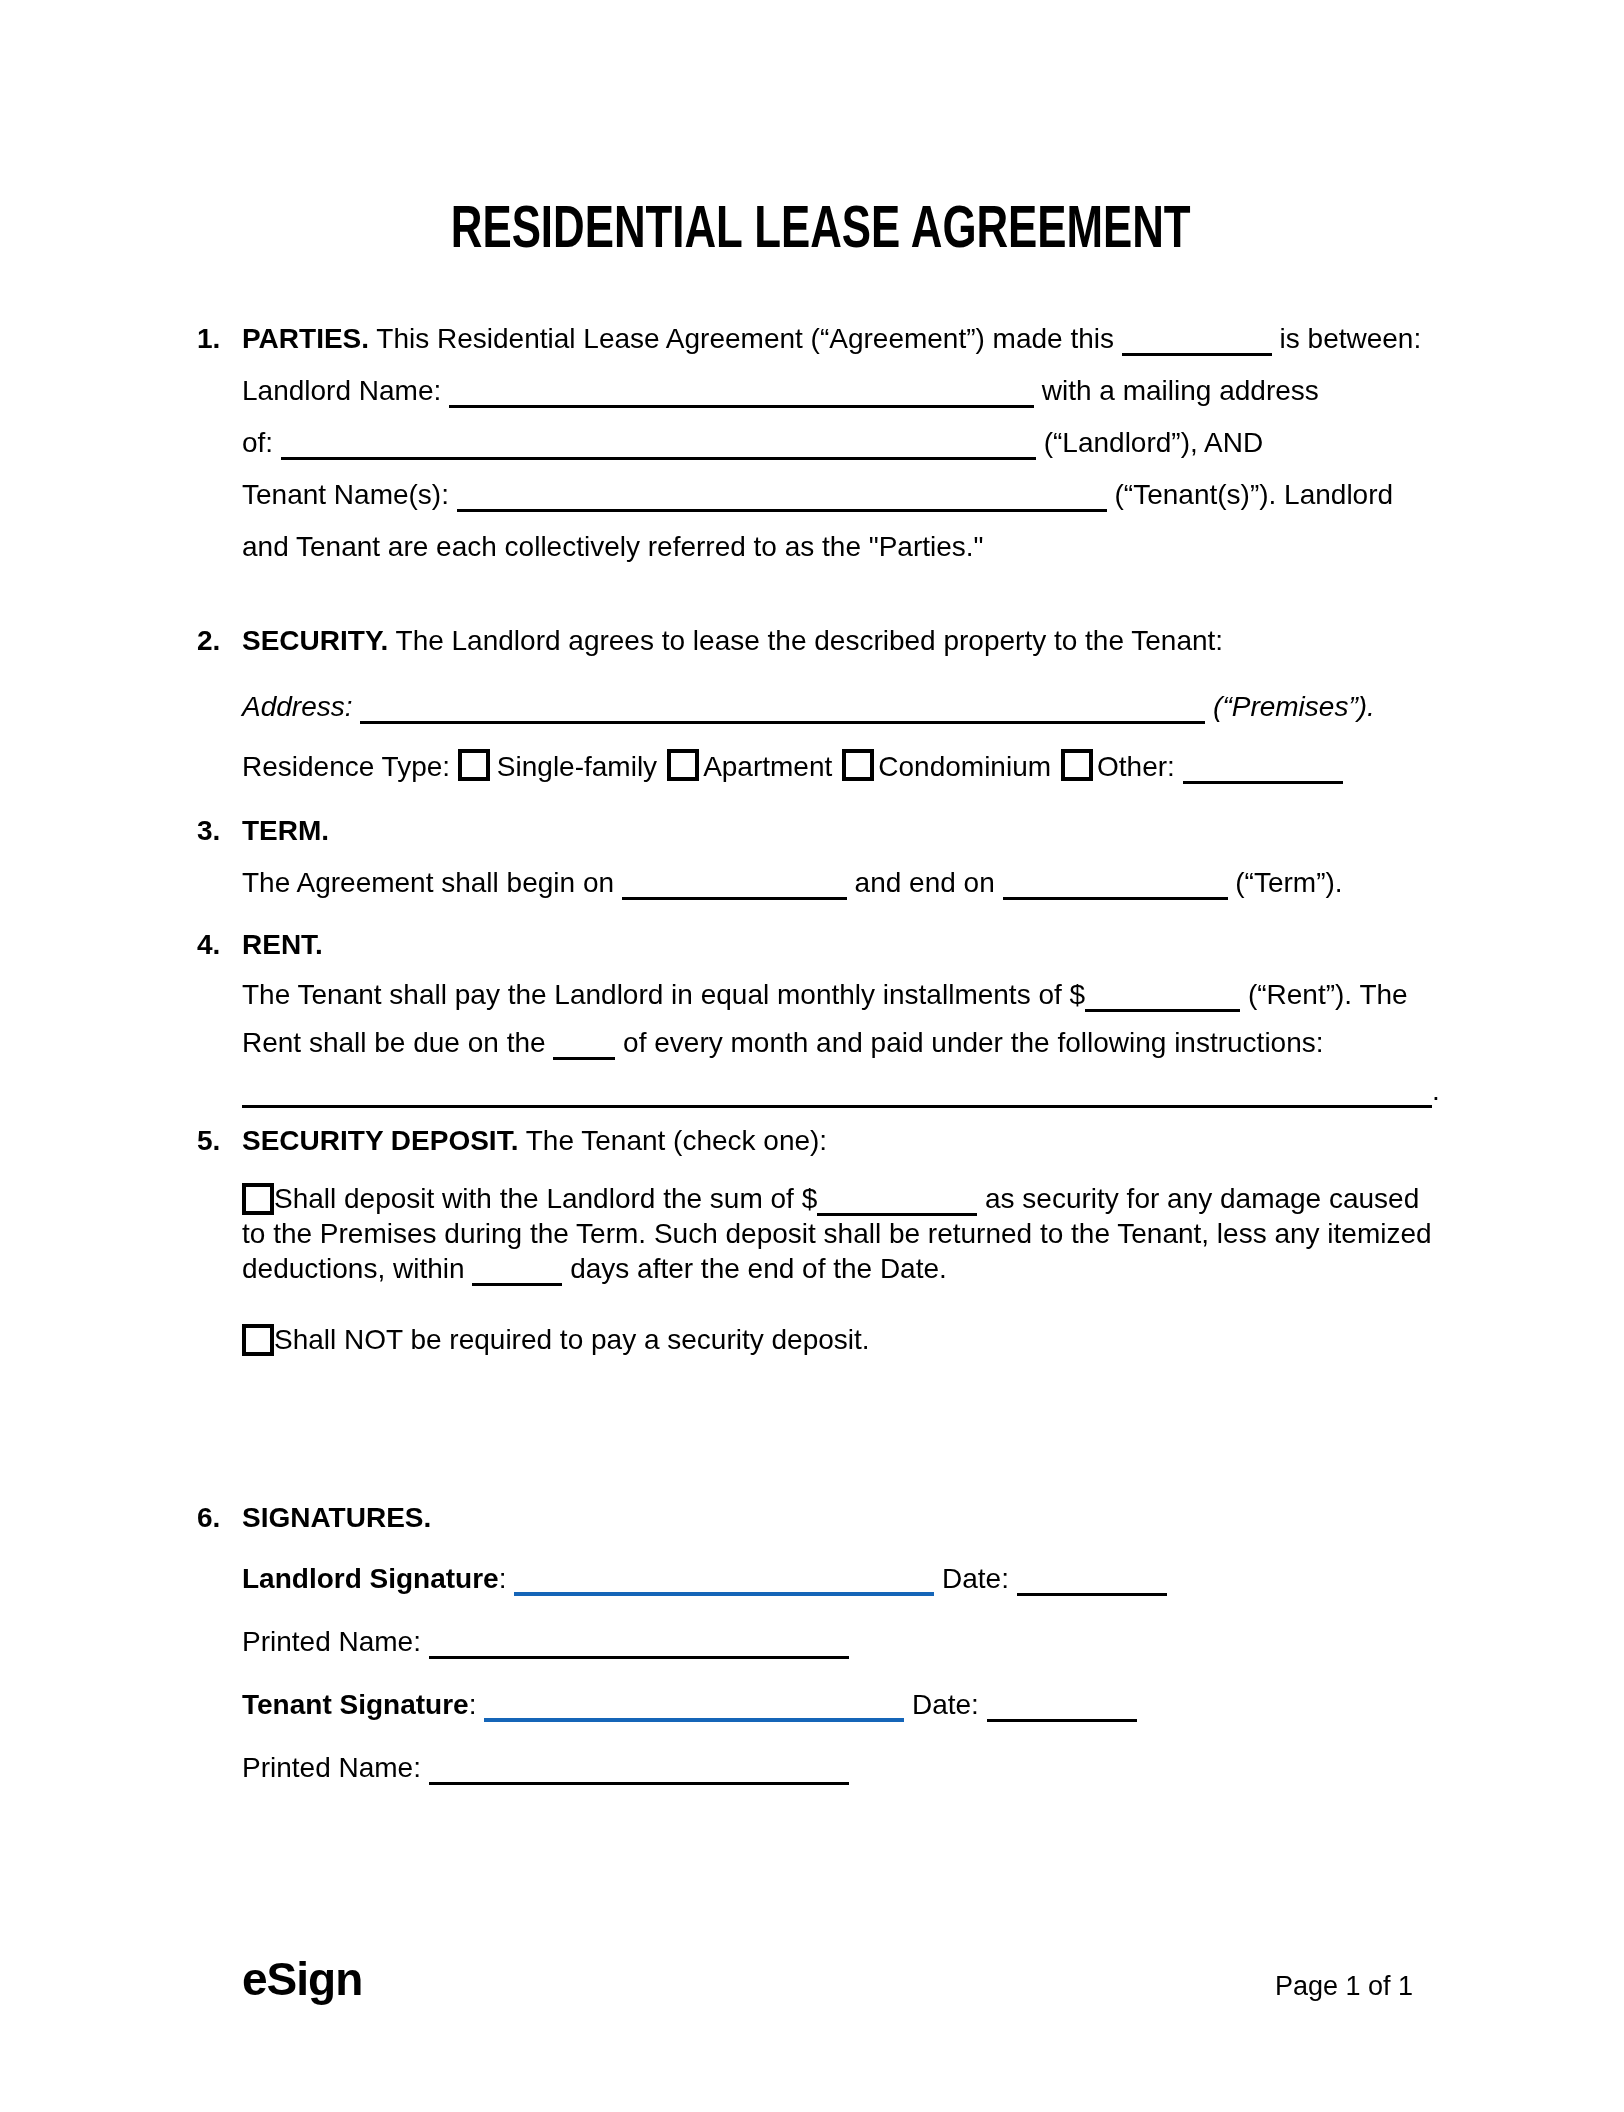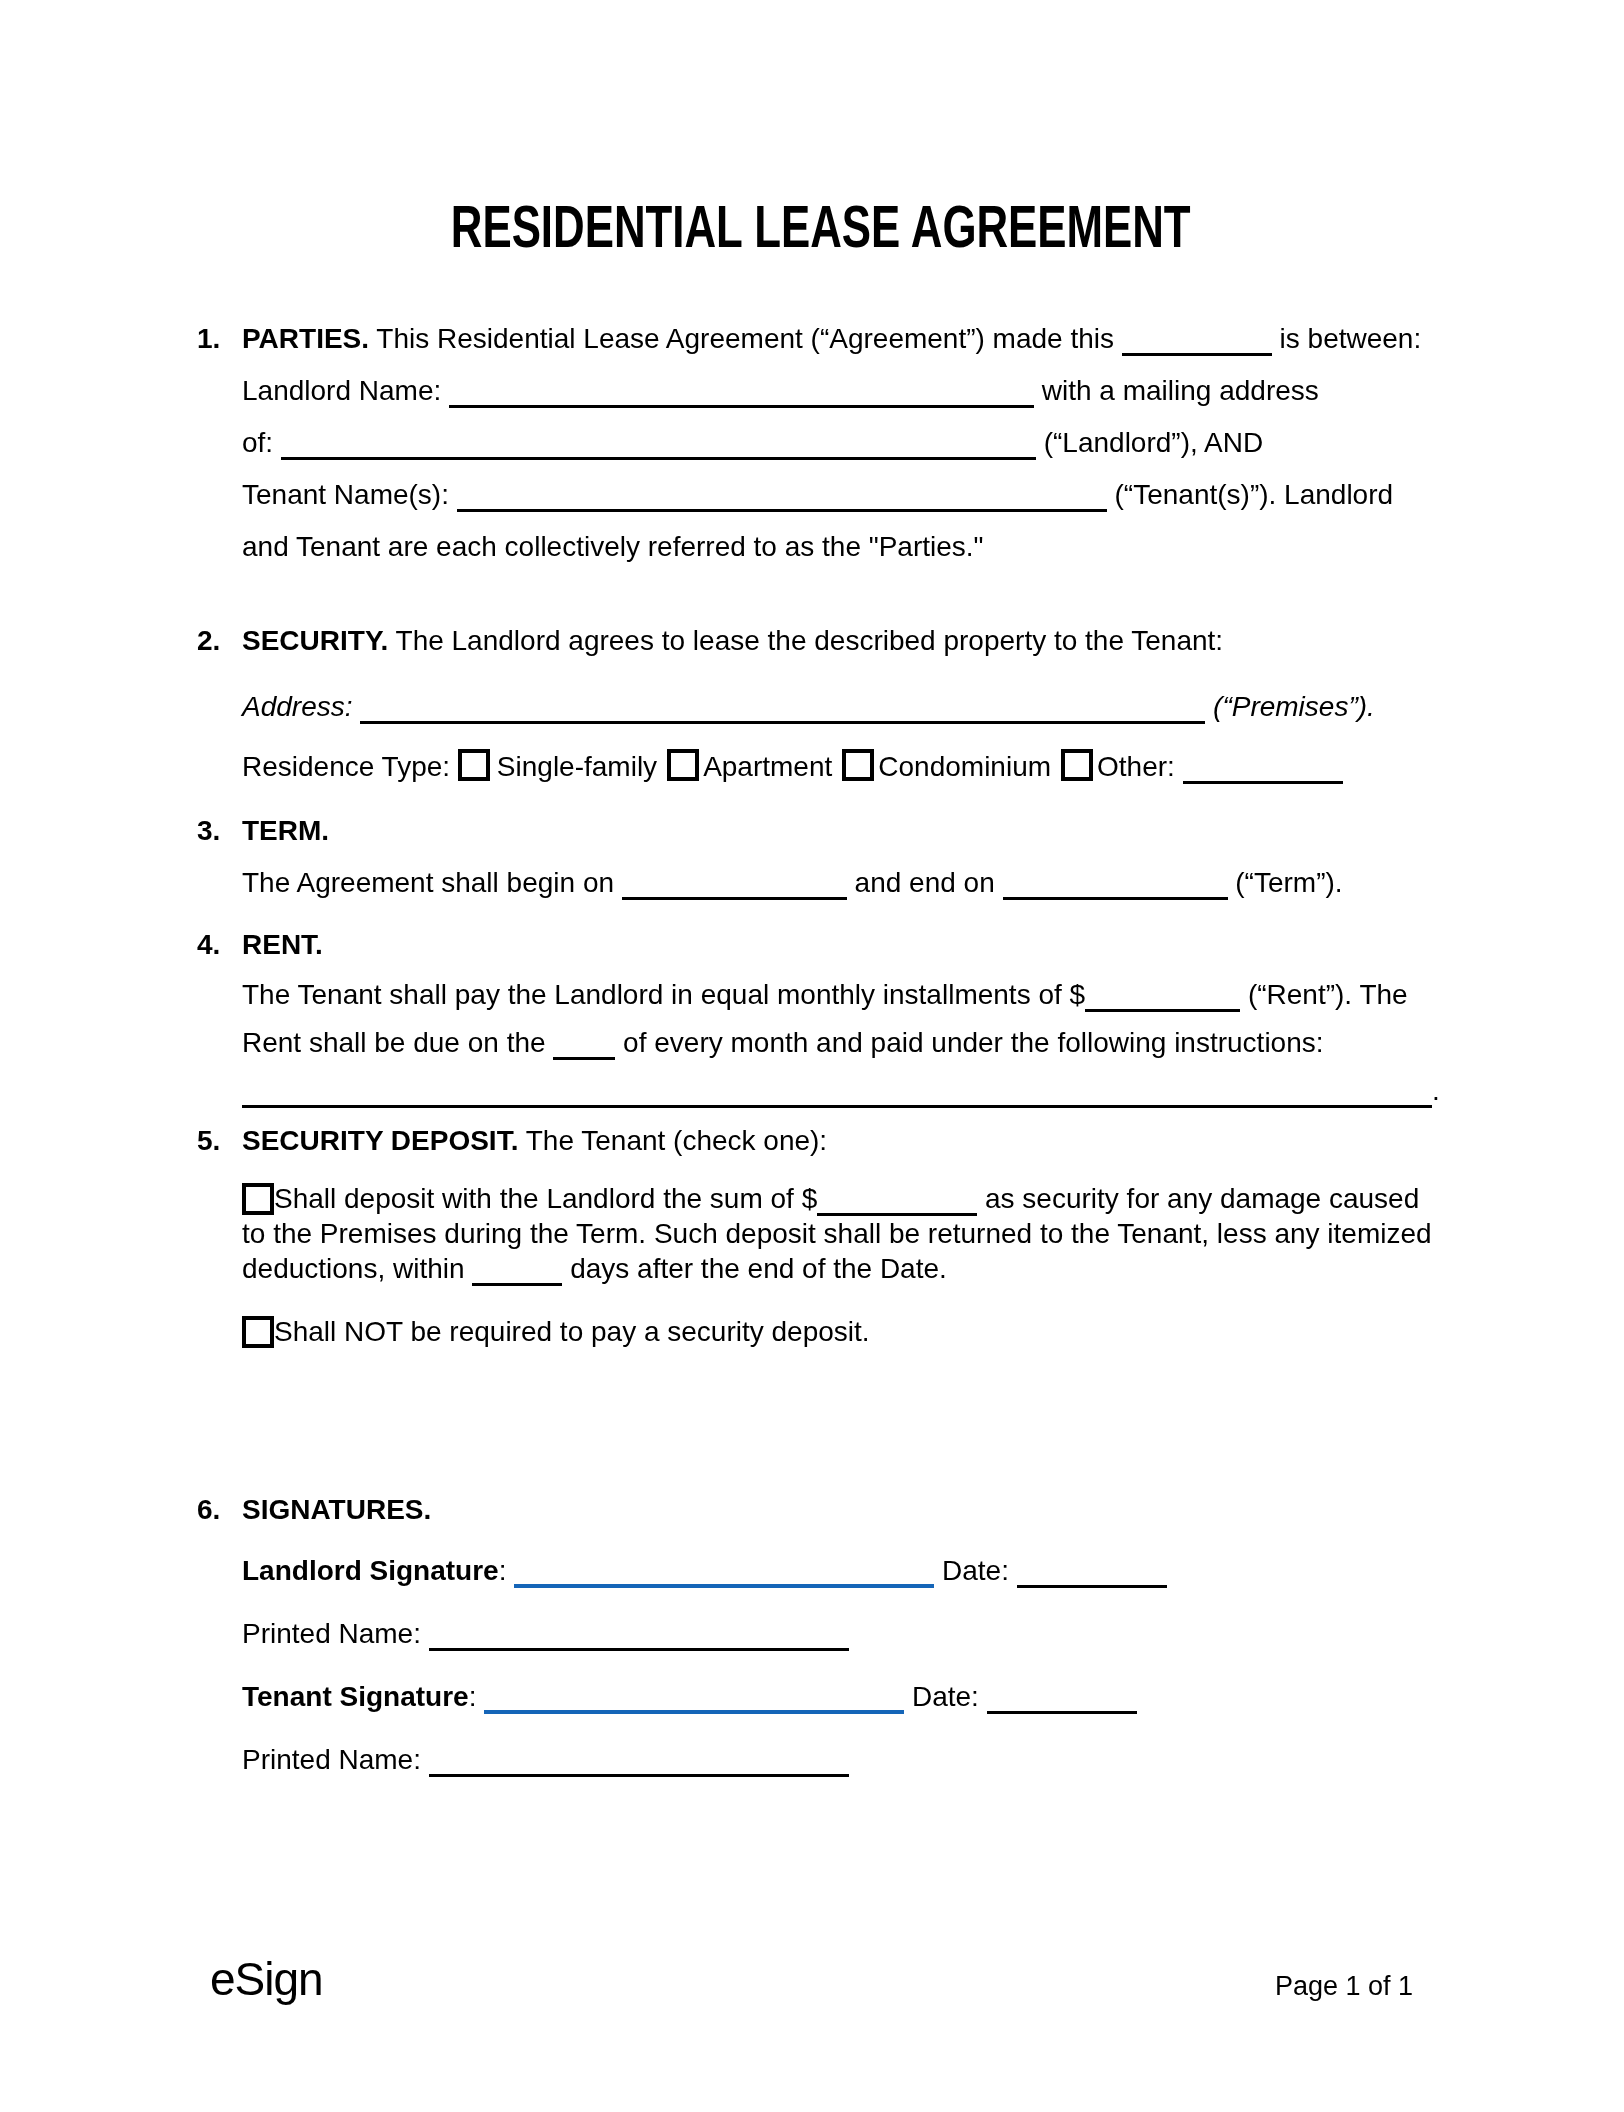--- a/index.html
+++ b/index.html
@@ -25,26 +25,26 @@
   .cb{display:inline-block;width:24px;height:24px;border:4px solid #000;vertical-align:-5px;}
   .cb.mr{margin-right:7px;}
   .cb.ml{margin-left:10px;margin-right:4px;}
   
   .sec-parties{margin-bottom:42px;}
   .sec-property .head{margin-bottom:14px;}
   .sec-property .addr{margin-bottom:8px;font-style:italic;}
   .sec-property{margin-bottom:12px;}
   .sec-term{margin-bottom:10px;}
   .sec-deposit .head{margin-bottom:14px;}
-  .sec-deposit .opt1{margin-bottom:24px;}
+  .sec-deposit .opt1{margin-bottom:32px;}
   .sec-deposit{margin-bottom:130px;}
   .sig-row{line-height:52px;white-space:nowrap;margin-bottom:11px;}
   .sig-row.first{margin-top:9px;}
   .footer{position:absolute;left:210px;right:211px;top:1952px;display:flex;justify-content:space-between;align-items:baseline;}
-  .brand{font-weight:normal;font-size:46px;letter-spacing:-1px;}
+  .brand{font-weight:bold;font-size:46px;letter-spacing:-1px;margin-left:32px;}
   .pageno{font-size:27px;}
 </style>
 </head>
 <body>
 
 <div class="page">
   <div class="content">
 
     <h1 class="title"><span class="title-inner">RESIDENTIAL LEASE AGREEMENT</span></h1>
 

